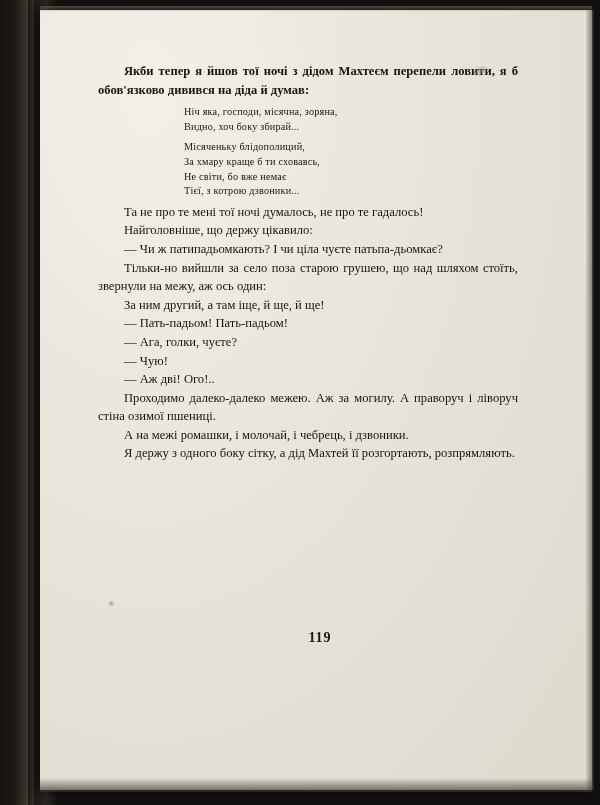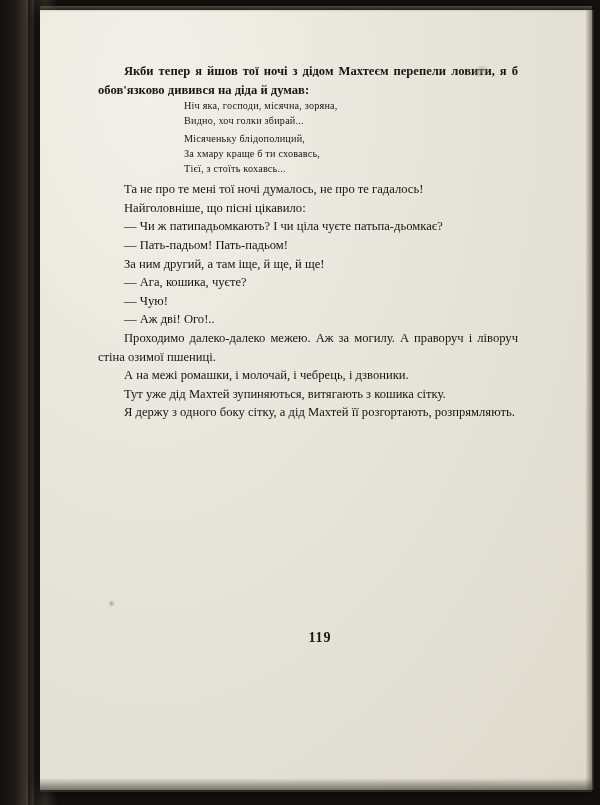--- a/index.html
+++ b/index.html
@@ -61,21 +61,21 @@
     color: #171512;
     font-size: 12.6px;
     line-height: 18.6px;
     text-align: justify;
   }
   p {
     margin: 0;
     text-indent: 26px;
   }
   .verse {
-    margin: 0 0 4px 0;
+    margin: 6px 0 4px 0;
     padding-left: 86px;
     font-size: 10.2px;
     line-height: 14.6px;
     text-align: left;
     text-indent: 0;
     letter-spacing: 0.2px;
   }
   .verse div {
     white-space: nowrap;
   }
@@ -139,41 +139,42 @@
   <div class="page">
     <div class="page-inner">
 
       <div class="textblock">
 
         <p><b>Якби тепер я йшов тої ночі з дідом Махтеєм перепели ловити, я б обов'язково дивився на діда й думав:</b></p>
 
 
         <div class="verse">
           <div>Ніч яка, господи, місячна, зоряна,</div>
-          <div>Видно, хоч голки збирай...</div>
+          <div>Видно, хоч боку збирай...</div>
         </div>
 
 
         <div class="verse">
           <div>Місяченьку блідополиций,</div>
           <div>За хмару краще б ти сховавсь,</div>
-          <div>Тієї, з стоїть кохавсь...</div>
+          <div>Не світи, бо вже немає</div>
+          <div>Тієї, з котрою дзвоники...</div>
         </div>
 
         <p>Та не про те мені тої ночі думалось, не про те гадалось!</p>
-        <p>Найголовніше, що пісні цікавило:</p>
+        <p>Найголовніше, що держу цікавило:</p>
         <p>— Чи ж патипадьомкають? І чи ціла чуєте патьпа-дьомкає?</p>
+        <p>Тільки-но вийшли за село поза старою грушею, що над шляхом стоїть, звернули на межу, аж ось один:</p>
+        <p>За ним другий, а там іще, й ще, й ще!</p>
         <p>— Пать-падьом! Пать-падьом!</p>
-        <p>За ним другий, а там іще, й ще, й ще!</p>
-        <p>— Ага, кошика, чуєте?</p>
+        <p>— Ага, голки, чуєте?</p>
         <p>— Чую!</p>
         <p>— Аж дві! Ого!..</p>
         <p>Проходимо далеко-далеко межею. Аж за могилу. А праворуч і ліворуч стіна озимої пшениці.</p>
         <p>А на межі ромашки, і молочай, і чебрець, і дзвоники.</p>
-        <p>Тут уже дід Махтей зупиняються, витягають з кошика сітку.</p>
         <p>Я держу з одного боку сітку, а дід Махтей її розгортають, розпрямляють.</p>
 
       </div>
 
       <div class="pageno">119</div>
 
       <div class="blemish bl1"></div>
       <div class="blemish bl2"></div>
     </div>
   </div>

